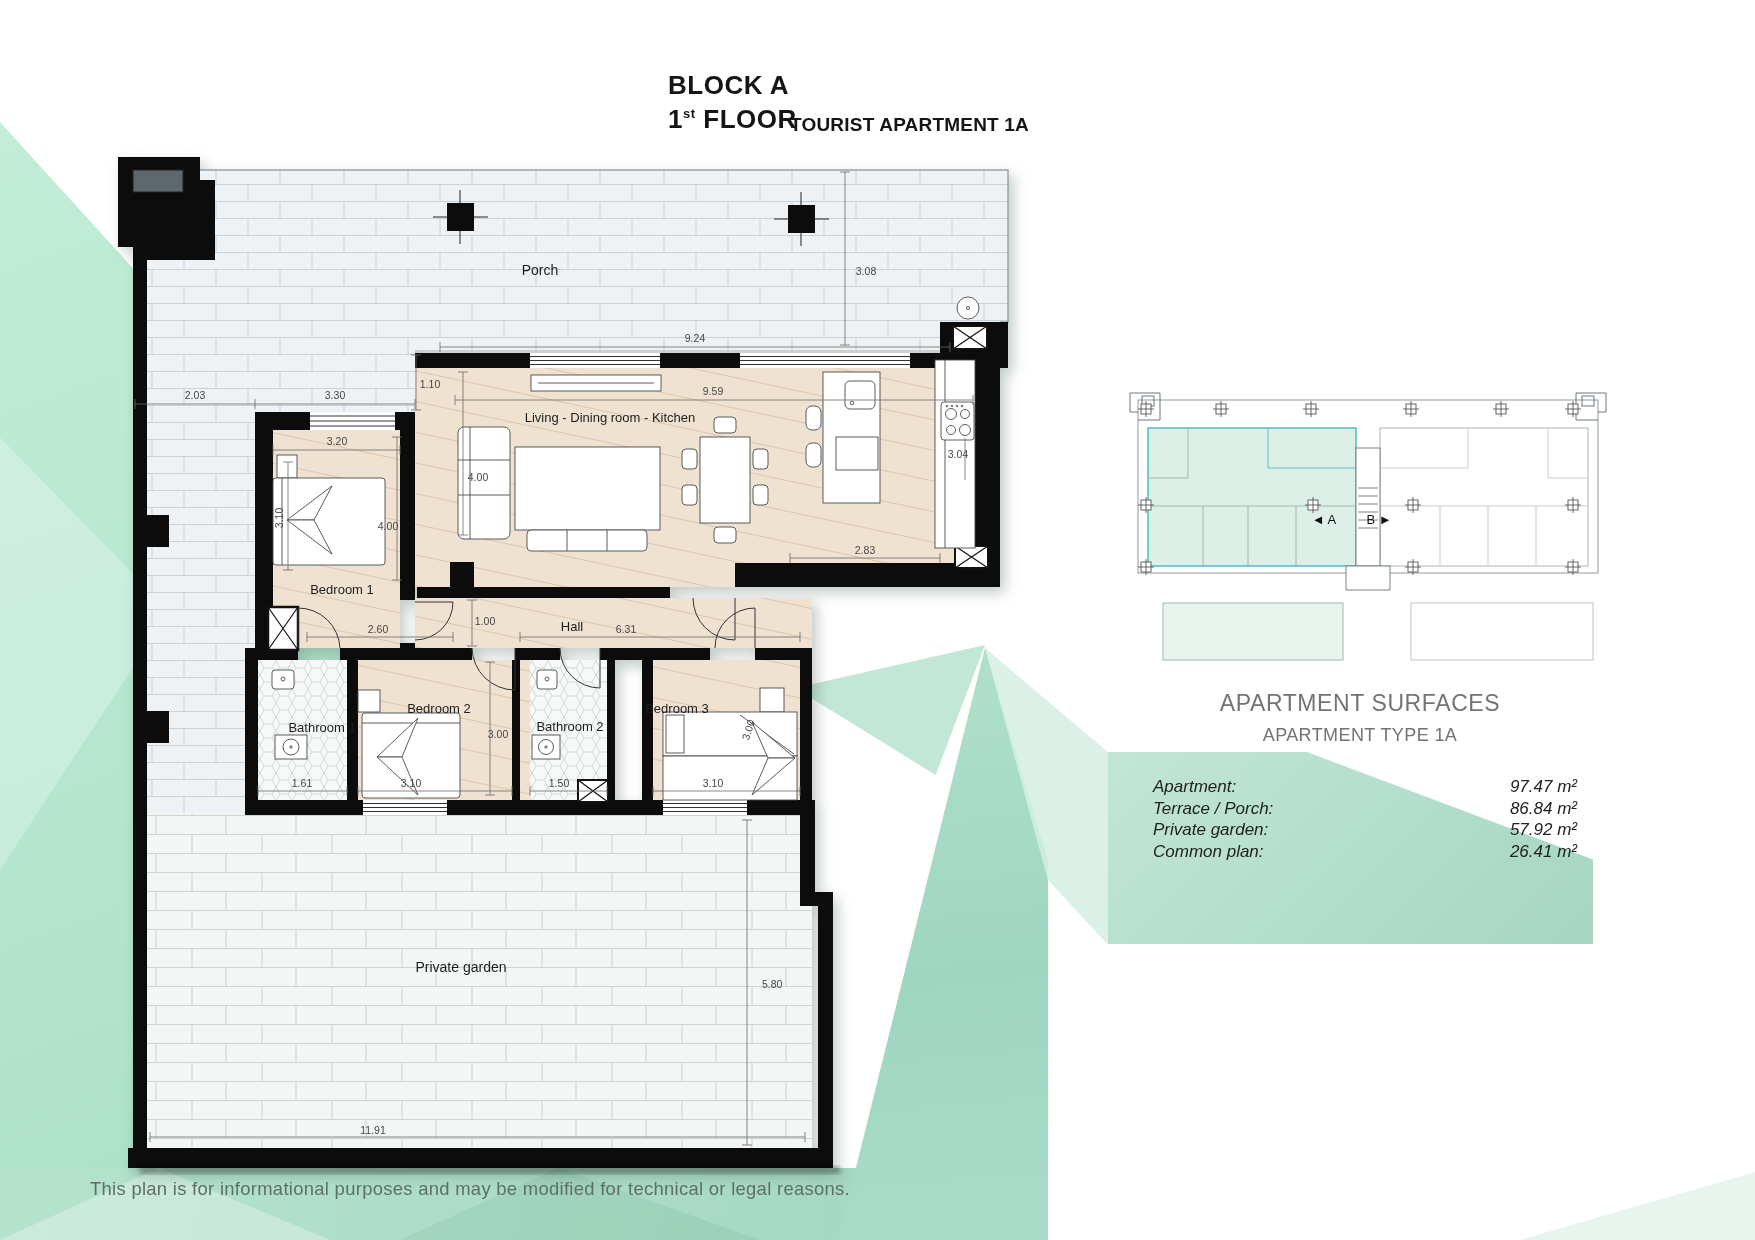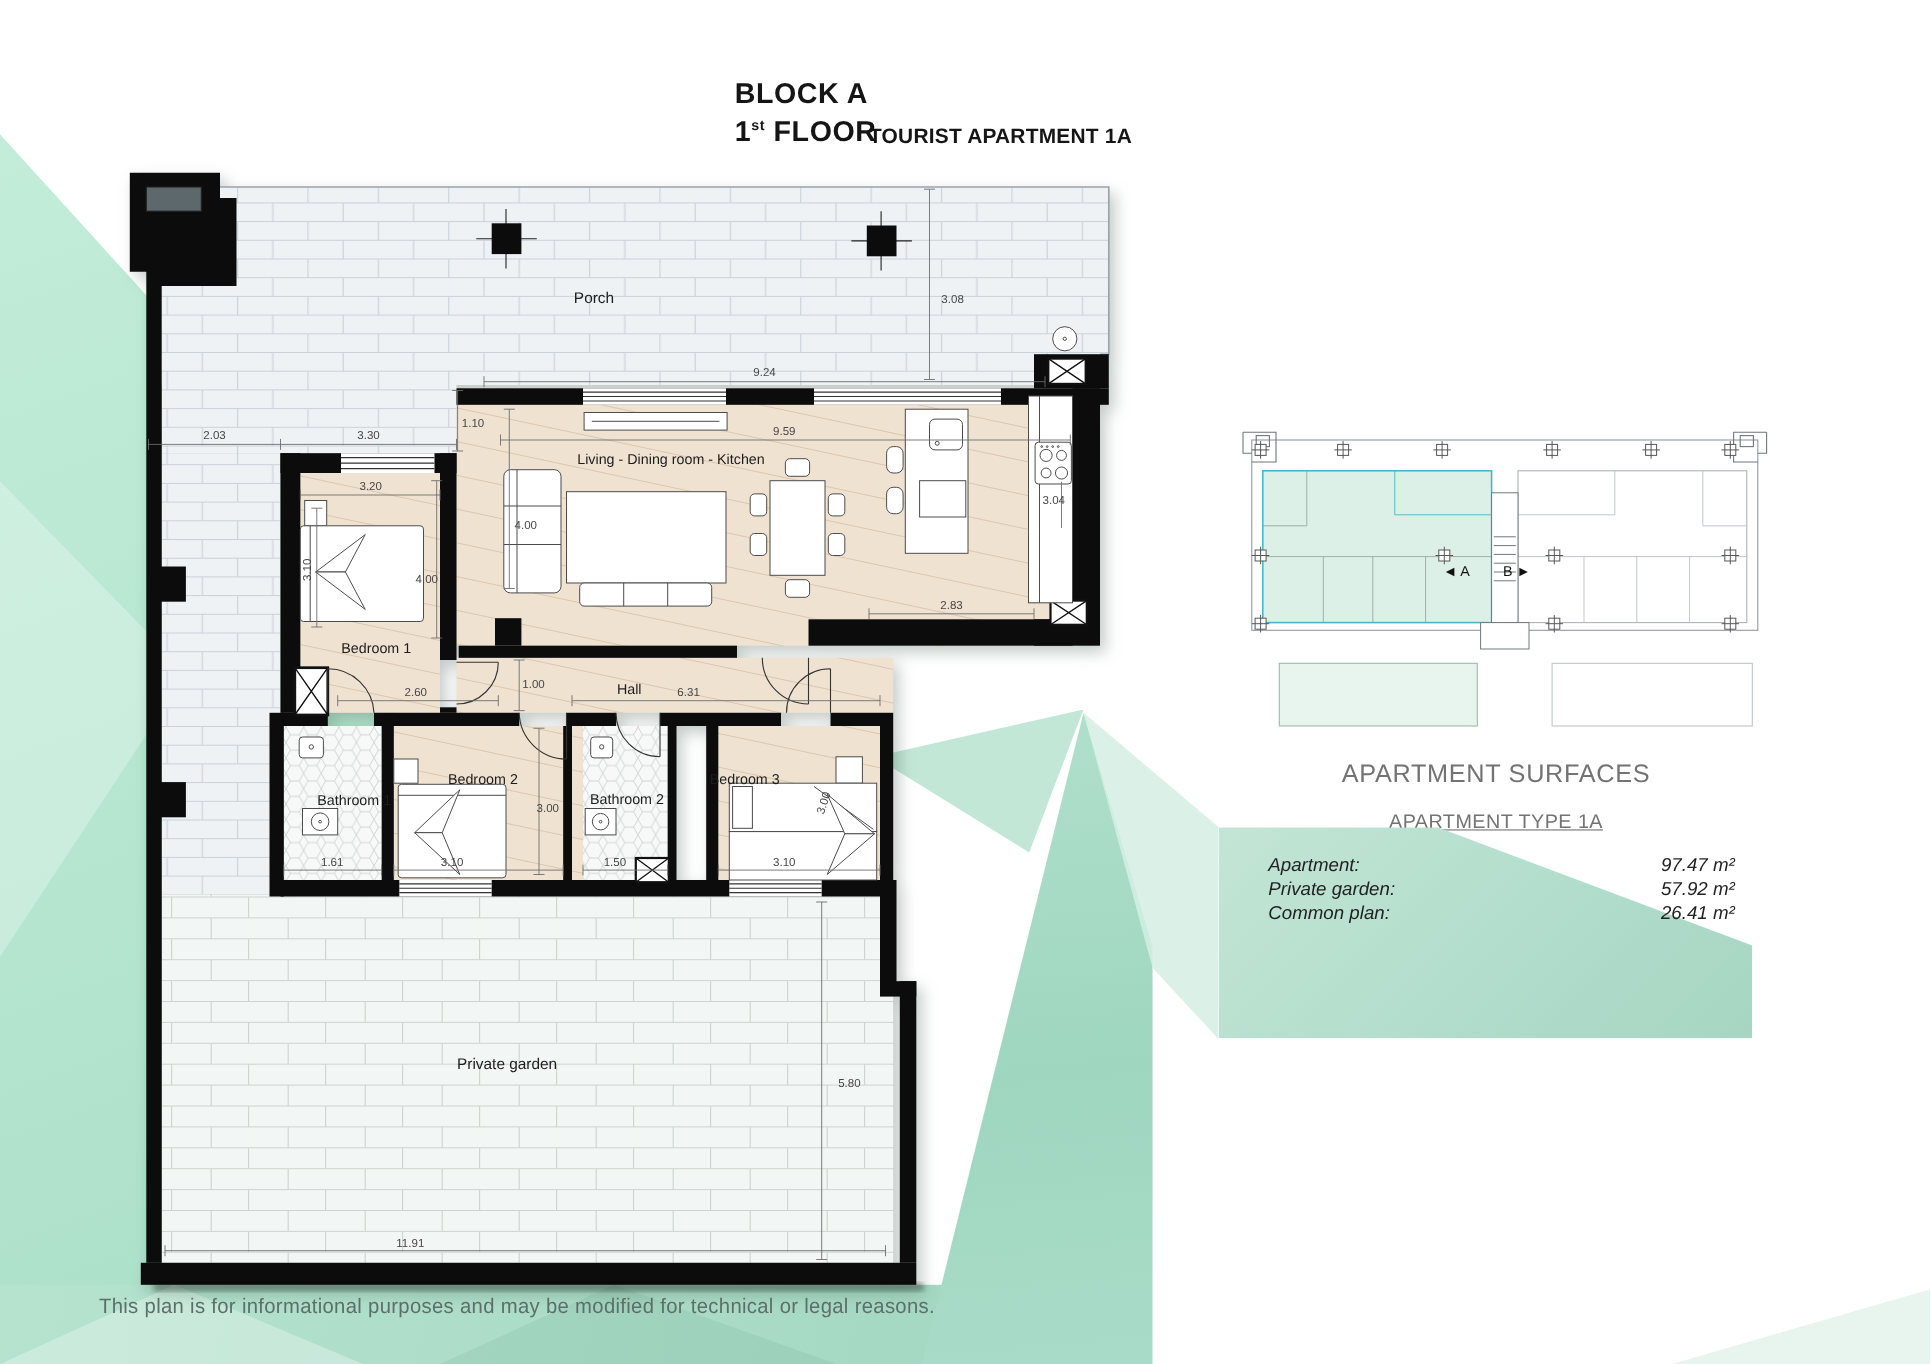--- a/index.html
+++ b/index.html
@@ -36,21 +36,21 @@
   
   .panel-green{left:1108px;top:752px;width:485px;height:192px;
     clip-path:polygon(0 0,41% 0,100% 56%,100% 100%,0 100%);
     background:linear-gradient(135deg,#c3e5d5 0%,#b2ddcc 55%,#a6d6c2 100%);}
   .panel-text{left:1108px;top:752px;width:485px;height:192px;color:#222;}
   .panel-text .gfa{margin:14px 0 0 45px;font-size:18px;}
   .panel-rows{margin:24px 16px 0 45px;}
   .srow{display:flex;justify-content:space-between;font-size:17px;line-height:21.5px;font-style:italic;}
   .surf-head{left:1125px;top:690px;width:470px;text-align:center;color:#737373;}
   .surf-head .t1{font-size:23px;letter-spacing:.6px;}
-  .surf-head .t2{font-size:18px;margin-top:20px;letter-spacing:.4px;text-decoration:underline;}
+  .surf-head .t2{font-size:18px;margin-top:8px;letter-spacing:.4px;}
   
   .disclaimer{left:90px;top:1178px;font-size:19px;color:#5e6f69;letter-spacing:.3px;
     transform:scaleX(.97);transform-origin:left;}
   
   .plan-wrap{left:100px;top:150px;width:920px;height:1030px;
     filter:drop-shadow(5px 6px 7px rgba(40,70,55,.28));}
   .keyplan-wrap{left:1128px;top:388px;width:485px;height:290px;}
   svg text{font-family:"Liberation Sans", sans-serif;}
   .rlabel{font-size:13px;fill:#1d1d1d;}
   .rlabel-big{font-size:14px;fill:#1d1d1d;}
@@ -425,20 +425,24 @@
   <div class="t2">APARTMENT TYPE 1A</div>
 </div>
 <div class="abs panel-green"></div>
 <div class="abs panel-text">
   <div class="panel-rows">
     <div class="srow">
       <span>Apartment:</span>
       <span>97.47 m²</span>
     </div>
     <div class="srow">
+      <span>Terrace / Porch:</span>
+      <span>86.84 m²</span>
+    </div>
+    <div class="srow">
       <span>Private garden:</span>
       <span>57.92 m²</span>
     </div>
     <div class="srow">
       <span>Common plan:</span>
       <span>26.41 m²</span>
     </div>
   </div>
 </div>
 

